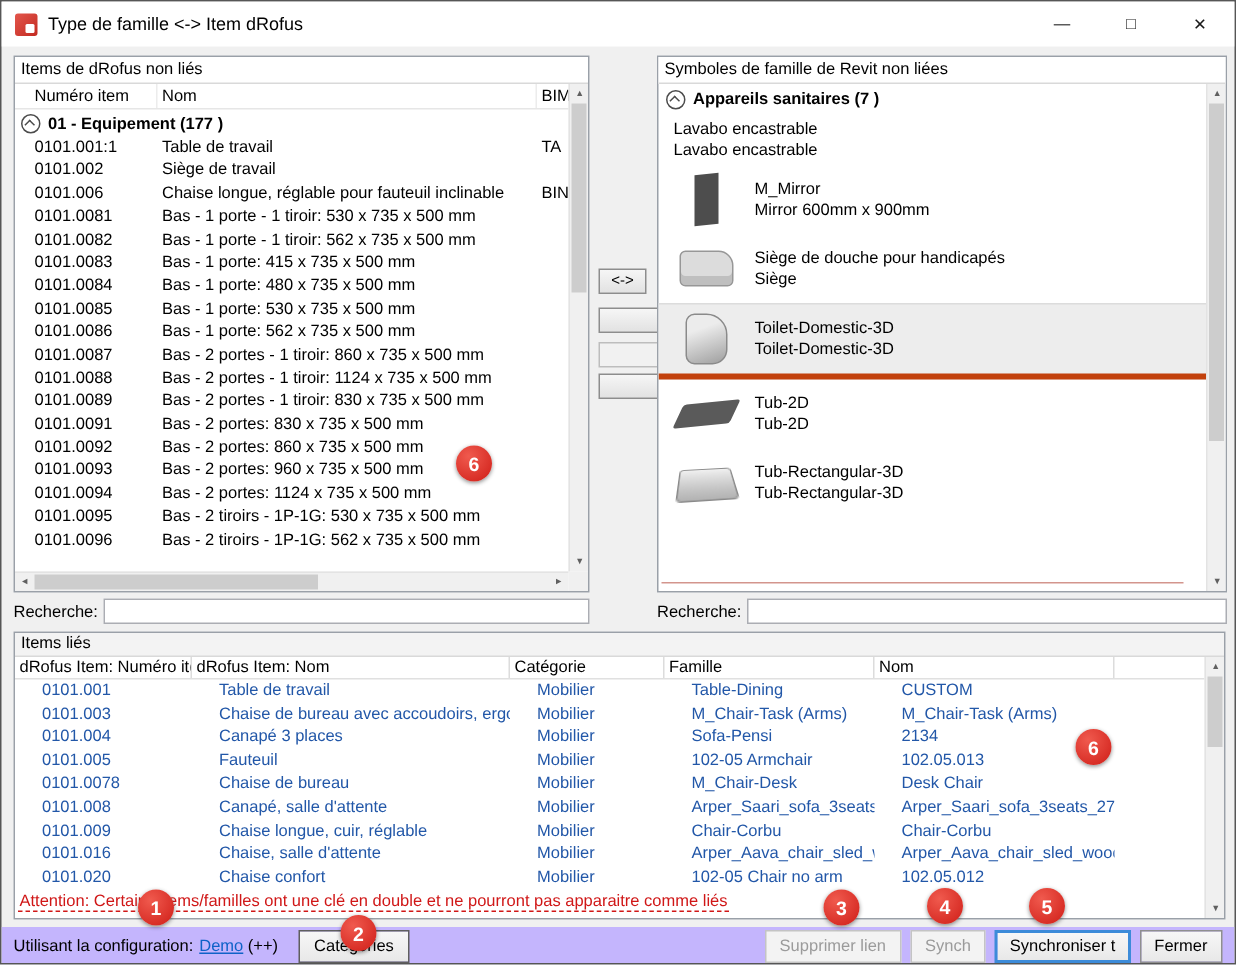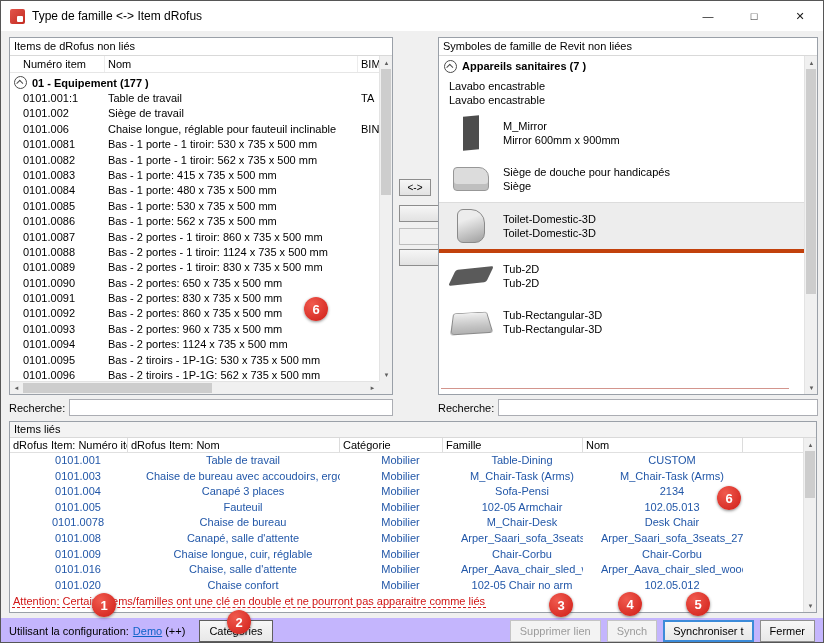--- a/index.html
+++ b/index.html
@@ -70,21 +70,21 @@
   .sr-right{left:437px;top:398px;width:380px;}
   
   .linked-box{left:8px;top:420px;width:808px;height:192px;}
   .linked-caption{background:#f3f3f3;height:16px;line-height:15px;}
   .bt-header{display:flex;height:15px;line-height:14px;border-bottom:1px solid #e0e0e0;margin-right:13px;}
   .bt-header span{border-right:1px solid #dcdcdc;overflow:hidden;white-space:nowrap;padding-left:3px;}
   .b1{width:118px;flex-shrink:0;}.b2{width:212px;flex-shrink:0;}.b3{width:103px;flex-shrink:0;}
   .b4{width:140px;flex-shrink:0;}.b5{width:160px;flex-shrink:0;}.b6{flex:1;border-right:none!important;}
   .bt-rows{position:absolute;top:31px;left:0;right:13px;bottom:20px;overflow:hidden;}
   .brow{display:flex;height:15.6px;line-height:15.6px;color:#2257a8;white-space:nowrap;}
-  .brow span{overflow:hidden;padding-left:18px;text-align:center;}
+  .brow span{overflow:hidden;padding-left:18px;}
   .warning{position:absolute;left:2px;right:13px;bottom:1px;height:17px;line-height:15px;color:#d01717;white-space:nowrap;overflow:hidden;}
   .warning b{font-weight:normal;border-bottom:1px dashed #d01717;padding:0 1px;}
   .lk-sb{top:16px;bottom:18px;}
   
   .footer{position:absolute;left:0;top:617px;width:100%;height:26px;display:flex;align-items:center;padding:0 8px;background:#c4b5fd;}
   .cfg-link{color:#0f62c8;text-decoration:underline;margin-left:4px;}
   .cfg-suffix{margin-left:3px;}
   .btn{height:22px;padding:0 9px;font-size:11px;font-family:inherit;background:linear-gradient(#f7f7f7,#e8e8e8);border:1px solid #8f8f8f;}
   .btn.categories{margin-left:14px;border-color:#5f5f5f;}
   .btn.disabled{color:#9b9b9b;background:#f3f3f3;border-color:#c4c4c4;}
@@ -192,25 +192,20 @@
             <span class="c-nom">Bas - 2 portes - 1 tiroir: 1124 x 735 x 500 mm</span>
             <span class="c-bim"></span>
           </div>
 
           <div class="lrow">
             <span class="c-num">0101.0089</span>
             <span class="c-nom">Bas - 2 portes - 1 tiroir: 830 x 735 x 500 mm</span>
             <span class="c-bim"></span>
           </div>
 
-          <div class="lrow">
-            <span class="c-num">0101.0090</span>
-            <span class="c-nom">Bas - 2 portes: 650 x 735 x 500 mm</span>
-            <span class="c-bim"></span>
-          </div>
 
           <div class="lrow">
             <span class="c-num">0101.0091</span>
             <span class="c-nom">Bas - 2 portes: 830 x 735 x 500 mm</span>
             <span class="c-bim"></span>
           </div>
 
           <div class="lrow">
             <span class="c-num">0101.0092</span>
             <span class="c-nom">Bas - 2 portes: 860 x 735 x 500 mm</span>

